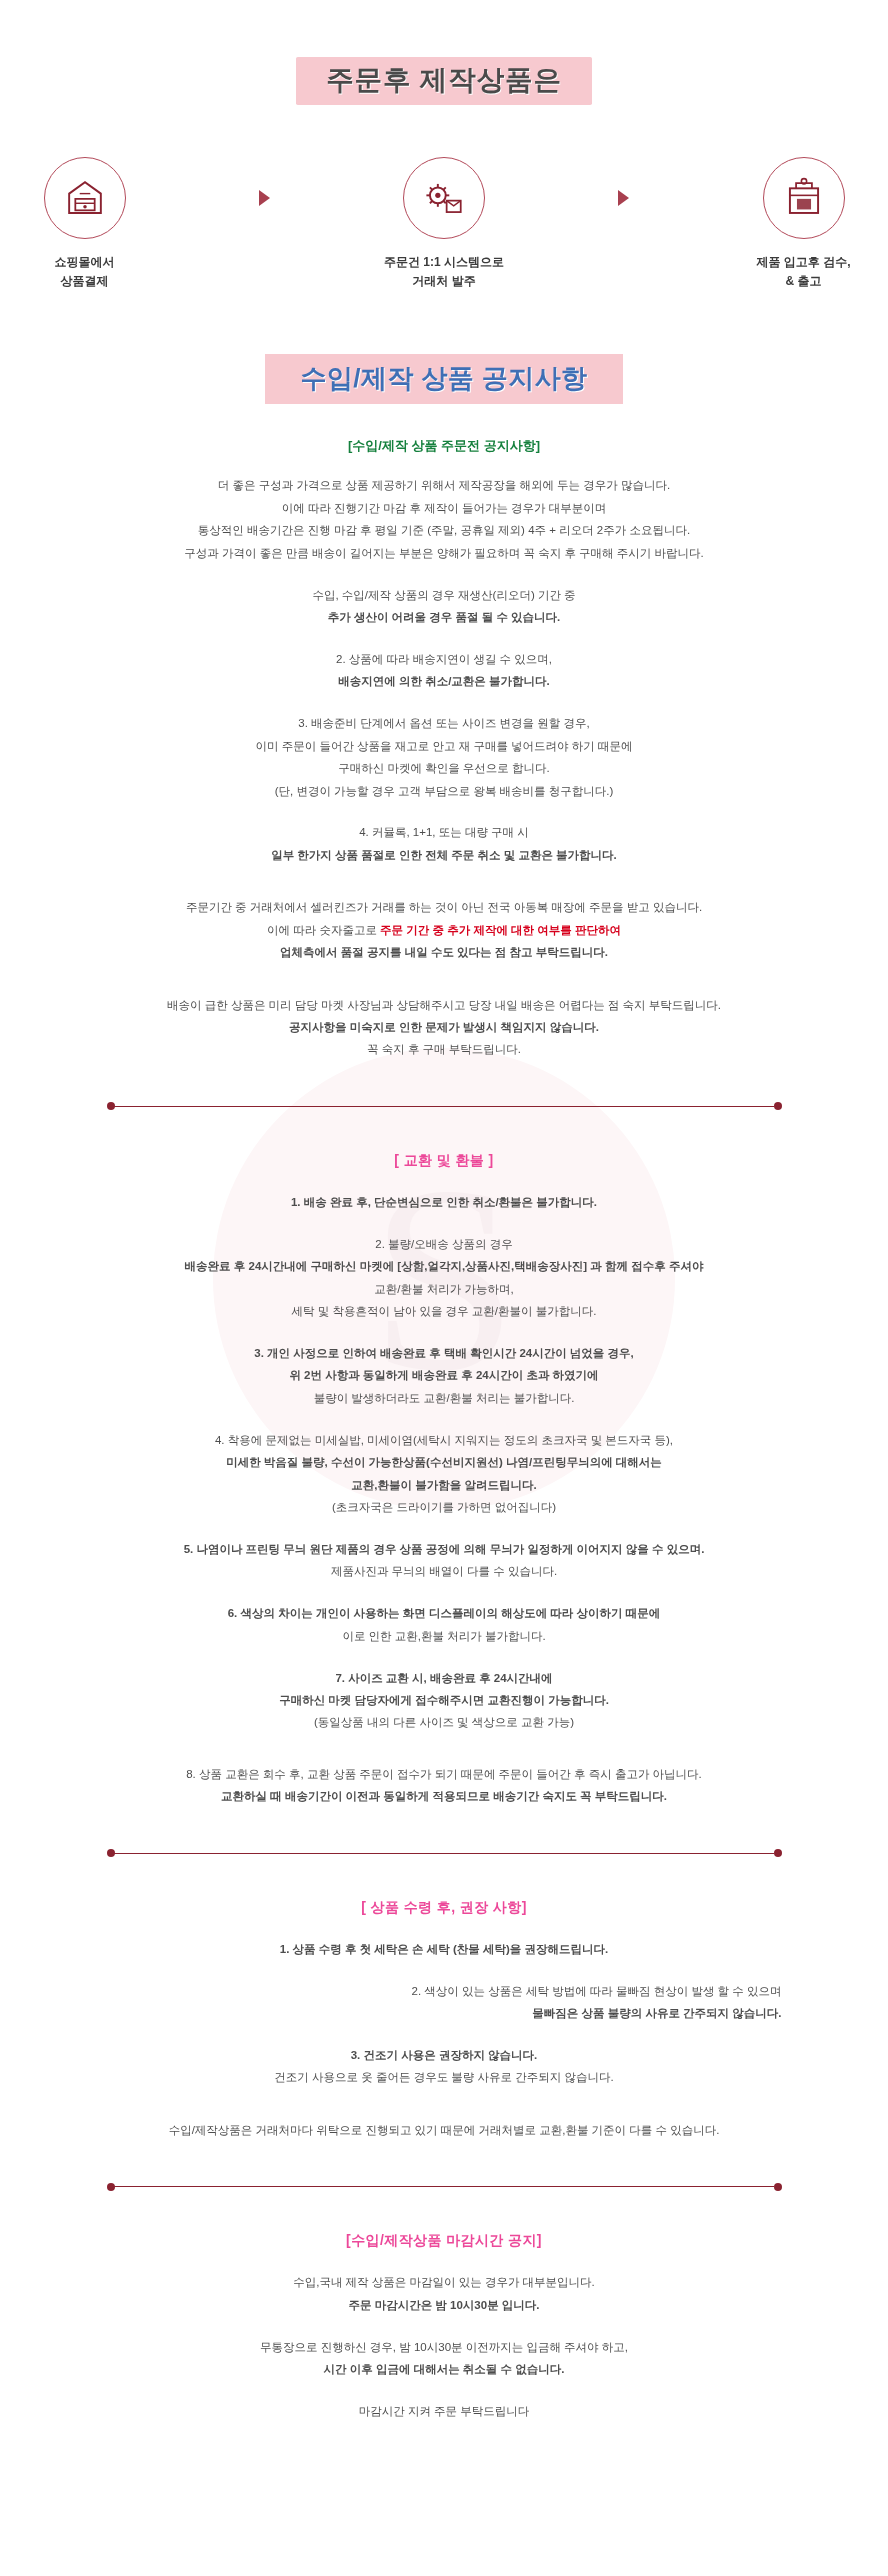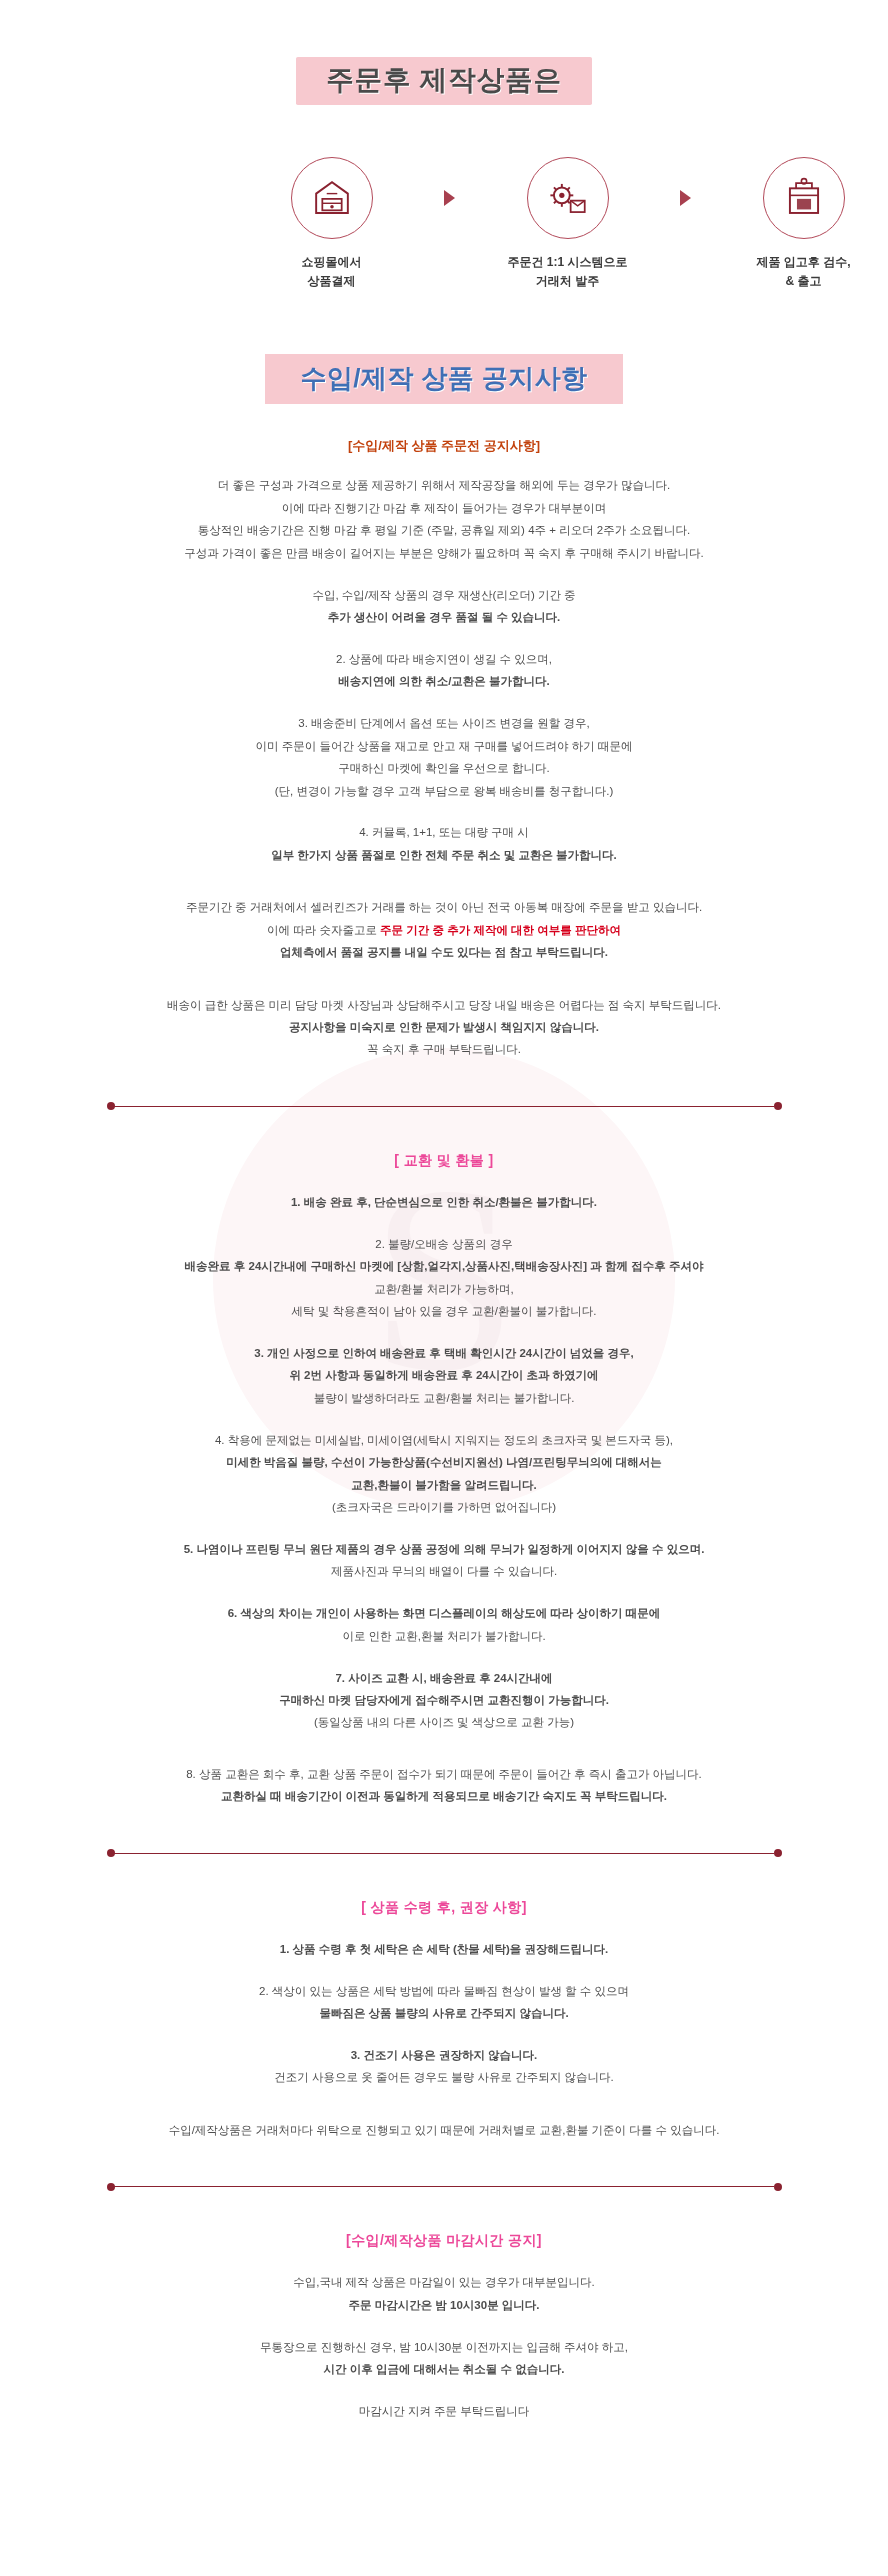--- a/index.html
+++ b/index.html
@@ -40,21 +40,21 @@
     font-weight: bold;
     letter-spacing: 0.9px;
     color: #4a4a4a;
     text-shadow: 0.9px 0.9px 0 #ffffff;
   }
 
   
   .steps {
     margin-top: 52px;
     display: flex;
-    justify-content: flex-end;
+    justify-content: space-between;
     align-items: flex-start;
     gap: 13px;
   }
   .step {
     width: 169px;
     text-align: center;
   }
   .step-circle {
     width: 82px;
     height: 82px;
@@ -135,21 +135,21 @@
     width: 675px;
     margin: 0 auto;
     text-align: center;
   }
   .block { margin-top: 30px; }
   .block.tight { margin-top: 16px; }
 
   .h-bold {
     font-size: 13px;
     font-weight: bold;
-    color: #c2410c;
+    color: #15803d;
     line-height: 1.9;
   }
   p.t {
     margin: 0;
     font-size: 11.5px;
     line-height: 1.95;
     color: #4d4d4d;
   }
   .red { color: #d6001c; font-weight: bold; }
   .spacer-l { height: 30px; }
@@ -369,21 +369,21 @@
       <span class="line"></span>
       <span class="dot r"></span>
   </div>
 
   <div class="content">
     <div class="sec-title">[ 상품 수령 후, 권장 사항]</div>
     <div>
         <div>
           <p class="t red">1. 상품 수령 후 첫 세탁은 손 세탁 (찬물 세탁)을 권장해드립니다.</p>
         </div>
-        <div style="margin-top: 19.5px;">
+        <div style="margin-top: 19.5px; text-align: right;">
           <p class="t">2. 색상이 있는 상품은 세탁 방법에 따라 물빠짐 현상이 발생 할 수 있으며</p>
           <p class="t red">물빠짐은 상품 불량의 사유로 간주되지 않습니다.</p>
         </div>
         <div style="margin-top: 19.5px;">
           <p class="t red">3. 건조기 사용은 권장하지 않습니다.</p>
           <p class="t">건조기 사용으로 옷 줄어든 경우도 불량 사유로 간주되지 않습니다.</p>
         </div>
       </div>
     <div class="spacer-l"></div>
     <p class="t">수입/제작상품은 거래처마다 위탁으로 진행되고 있기 때문에 거래처별로 교환,환불 기준이 다를 수 있습니다.</p>

